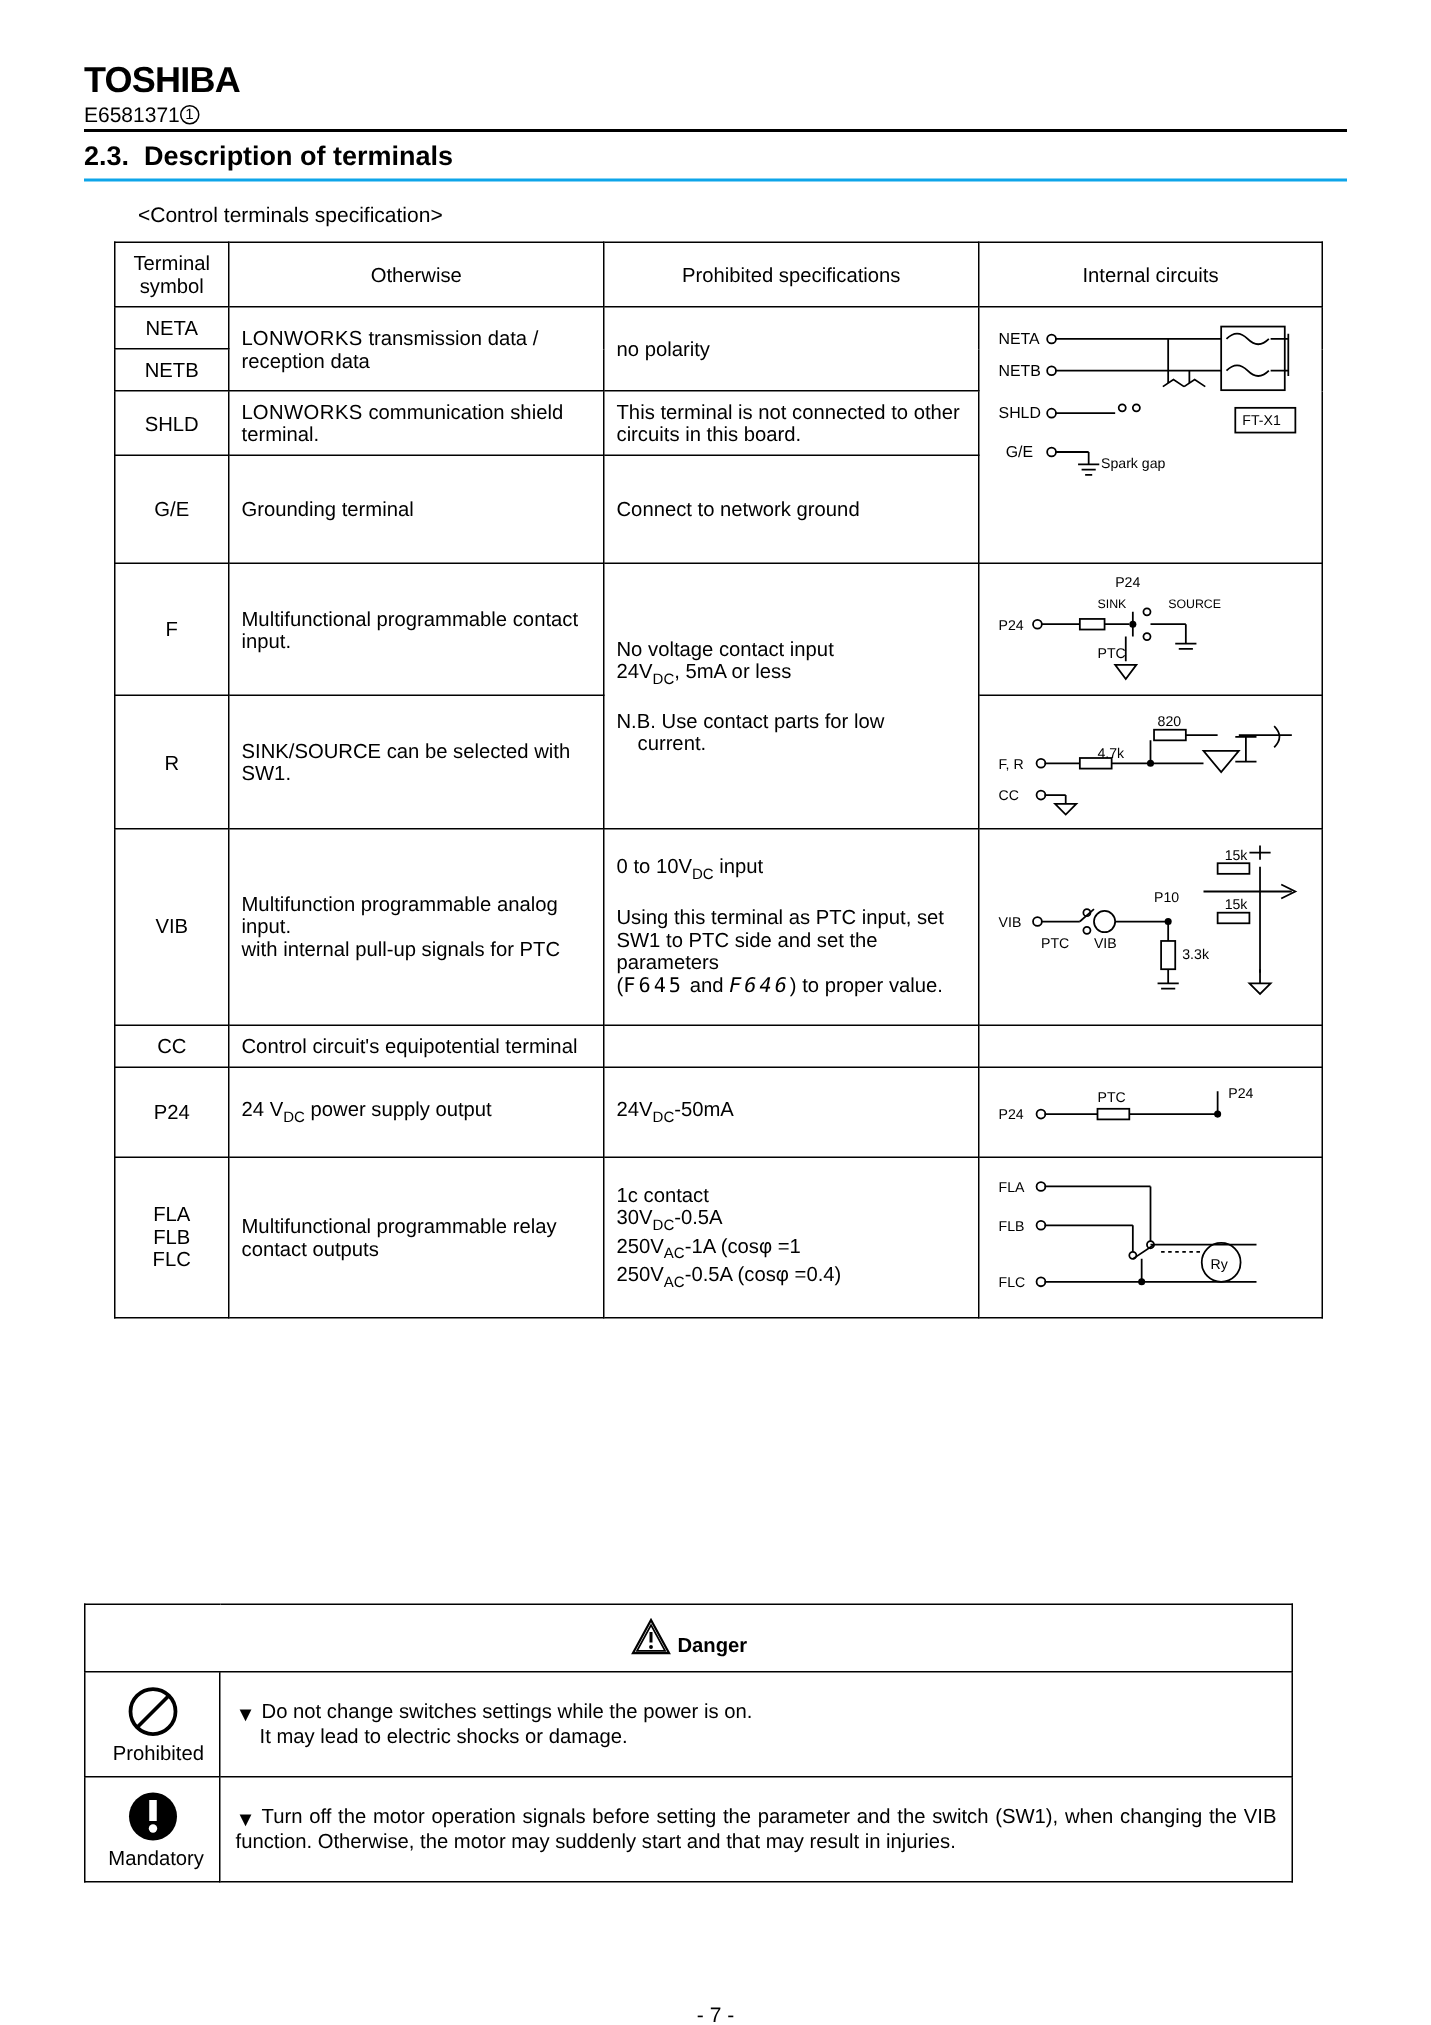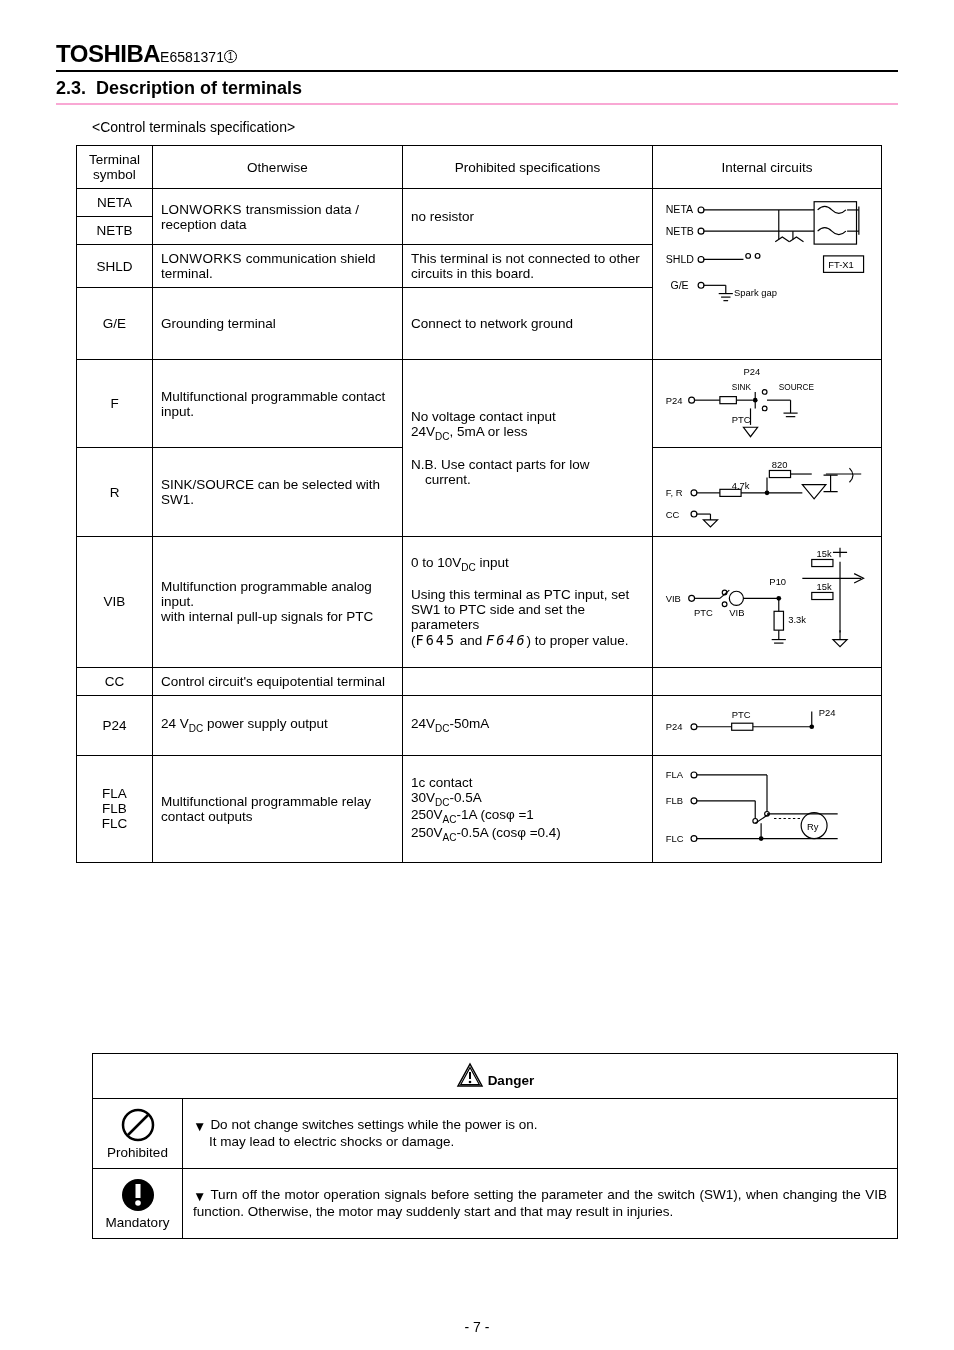--- a/index.html
+++ b/index.html
@@ -4,44 +4,44 @@
 <style>
   * { box-sizing: border-box; }
   body {
     font-family: Arial, Helvetica, sans-serif;
     margin: 0;
     padding: 40px 56px;
     width: 954px;
     color: #000;
     font-size: 13.5px;
   }
-  .topbar { display: flex; justify-content: flex-start; align-items: baseline; border-bottom: 2px solid #000; padding-bottom: 2px; margin-bottom: 6px; }
+  .topbar { display: flex; justify-content: flex-end; align-items: baseline; border-bottom: 2px solid #000; padding-bottom: 2px; margin-bottom: 6px; flex-direction: column; }
   .brand { font-size: 24px; font-weight: 900; letter-spacing: -0.5px; }
   .docid { font-size: 14px; }
-  .section-title { font-size: 18px; font-weight: bold; border-bottom: 2px solid #f9a8d4; padding-bottom: 4px; margin: 0 0 14px 0; }
+  .section-title { font-size: 18px; font-weight: bold; border-bottom: 2px solid #0ea5e9; padding-bottom: 4px; margin: 0 0 14px 0; }
   .subhead { margin: 6px 0 10px 36px; font-size: 14px; }
   table.t { width: 100%; border-collapse: collapse; table-layout: fixed; margin-left:0; }
   table.t col.c1 { width: 76px; }
   table.t col.c2 { width: 250px; }
   table.t col.c3 { width: 250px; }
   table.t col.c4 { width: auto; }
   table.t th, table.t td { border: 1px solid #000; padding: 6px 8px; vertical-align: middle; font-size: 13.5px; }
   table.t th { font-weight: normal; text-align: center; }
   .tc { text-align: center; }
   .sc { font-variant: small-caps; letter-spacing: .3px; }
   .ind { padding-left: 14px; display:block; }
   .sub { font-size: 10px; vertical-align: sub; }
   .circuit { font-size: 8px; line-height: 1.1; display:flex; align-items:center; justify-content:center; height:100%; }
   .svgwrap { width: 100%; }
   .danger-wrap { margin-top: 190px; }
   table.d { width: 100%; border-collapse: collapse; }
   table.d col.dc1 { width: 90px; }
   table.d td, table.d th { border: 1px solid #000; padding: 8px 10px; font-size: 13.5px; vertical-align: middle; }
   .danger-head { text-align: center; font-size: 26px; font-weight: bold; padding: 8px; }
-  .iconcell { text-align: center; font-size: 12px; }
+  .iconcell { text-align: right; font-size: 12px; }
   .iconcell svg { display:block; margin: 0 auto 2px; }
   .tri { display:inline-block; vertical-align: -2px; margin-right:4px;}
   .pageno { text-align:center; margin-top: 80px; font-size: 14px; }
   .circled { display:inline-block; border:1px solid #000; border-radius:50%; width:13px; height:13px; line-height:12px; font-size:10px; text-align:center; vertical-align:2px;}
   .just { text-align: justify; }
 </style>
 </head>
 <body>
 
 <div class="topbar">
@@ -71,21 +71,21 @@
     <th>Otherwise</th>
     <th>Prohibited specifications</th>
     <th>Internal circuits</th>
   </tr>
 
   <tr>
     <td class="tc">NETA</td>
     <td rowspan="2">
       <span>L</span><span class="sc">ONWORKS</span><span> transmission data / reception data</span>
     </td>
-    <td rowspan="2">no resistor</td>
+    <td rowspan="2">no polarity</td>
     <td rowspan="4">
       <div class="circuit">
         <svg class="svgwrap" viewBox="0 0 180 130">
           <text x="4" y="14" font-size="9">NETA</text>
               <circle cx="34" cy="11" r="2.5" fill="none" stroke="#000"></circle>
           <text x="4" y="32" font-size="9">NETB</text>
               <circle cx="34" cy="29" r="2.5" fill="none" stroke="#000"></circle>
           <text x="4" y="56" font-size="9">SHLD</text>
               <circle cx="34" cy="53" r="2.5" fill="none" stroke="#000"></circle>
           <text x="8" y="78" font-size="9">G/E</text>
@@ -313,21 +313,21 @@
               <text x="124" y="58" font-size="8">Ry</text>
         <line x1="96" y1="48" x2="120" y2="48" stroke="#000" stroke-dasharray="2 2"></line>
       </svg>
           </div>
     </td>
   </tr>
 </tbody>
   </table>
 
 <div class="danger-wrap">
-<table class="d" style="margin-left:36px; width: calc(100% - 36px);">
+<table class="d" style="width: calc(100% - 36px);">
   <colgroup>
         <col class="dc1">
         <col>
       </colgroup>
   <tbody>
         <tr>
     <td colspan="2" class="danger-head">
       <svg width="28" height="28" style="vertical-align:-5px;">
         <path d="M14 2 L26 24 L2 24 Z" fill="none" stroke="#000" stroke-width="1.5"></path>
         <path d="M14 2 L26 24 L2 24 Z" fill="none" stroke="#000" stroke-width="1.5" transform="scale(0.78) translate(4,5)"></path>

